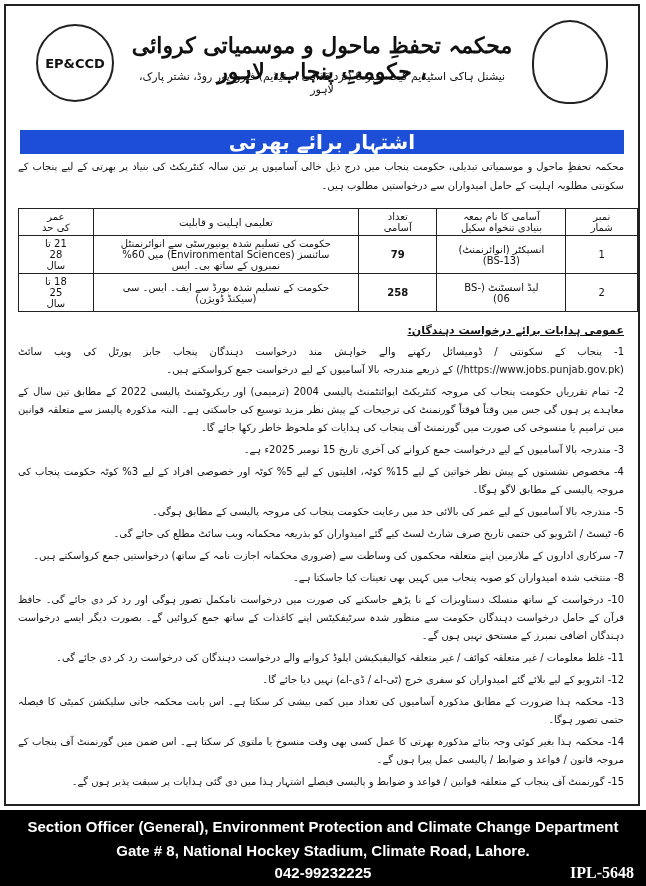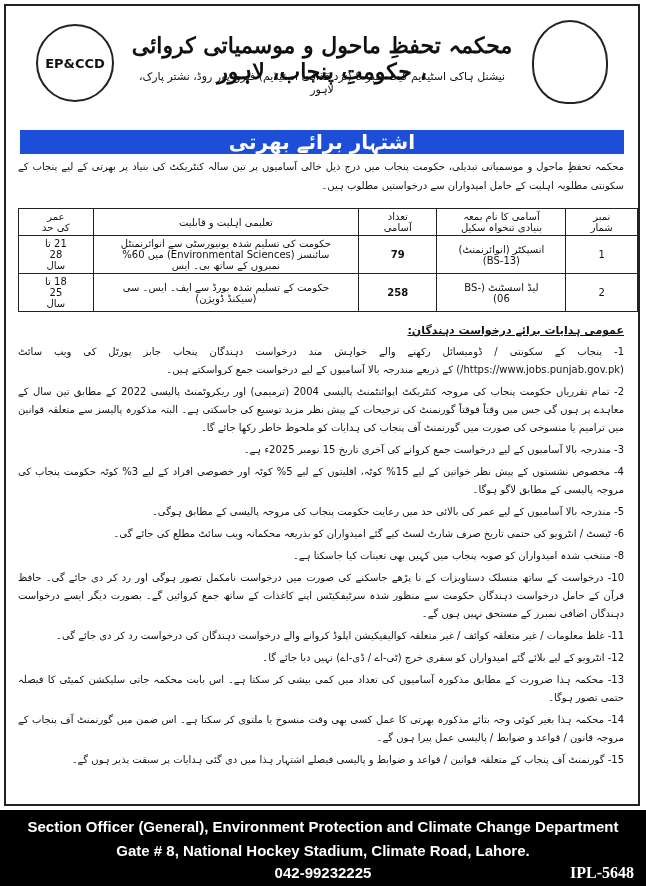--- a/index.html
+++ b/index.html
@@ -67,20 +67,21 @@
     </table>
 
   <div class="instructions">
     <div class="inst-heading">عمومی ہدایات برائے درخواست دہندگان:</div>
     <div class="inst-item">1- پنجاب کے سکونتی / ڈومیسائل رکھنے والے خواہش مند درخواست دہندگان پنجاب جابز پورٹل کی ویب سائٹ (https://www.jobs.punjab.gov.pk/) کے ذریعے مندرجہ بالا آسامیوں کے لیے درخواست جمع کرواسکتے ہیں۔</div>
     <div class="inst-item">2- تمام تقرریاں حکومت پنجاب کی مروجہ کنٹریکٹ اپوائنٹمنٹ پالیسی 2004 (ترمیمی) اور ریکروٹمنٹ پالیسی 2022 کے مطابق تین سال کے معاہدے پر ہوں گی جس میں وقتاً فوقتاً گورنمنٹ کی ترجیحات کے پیش نظر مزید توسیع کی جاسکتی ہے۔ البتہ مذکورہ پالیسز سے متعلقہ قوانین میں ترامیم یا منسوخی کی صورت میں گورنمنٹ آف پنجاب کی ہدایات کو ملحوظ خاطر رکھا جائے گا۔</div>
     <div class="inst-item">3- مندرجہ بالا آسامیوں کے لیے درخواست جمع کروانے کی آخری تاریخ 15 نومبر 2025ء ہے۔</div>
     <div class="inst-item">4- مخصوص نشستوں کے پیش نظر خواتین کے لیے 15% کوٹہ، اقلیتوں کے لیے 5% کوٹہ اور خصوصی افراد کے لیے 3% کوٹہ حکومت پنجاب کی مروجہ پالیسی کے مطابق لاگو ہوگا۔</div>
     <div class="inst-item">5- مندرجہ بالا آسامیوں کے لیے عمر کی بالائی حد میں رعایت حکومت پنجاب کی مروجہ پالیسی کے مطابق ہوگی۔</div>
     <div class="inst-item">6- ٹیسٹ / انٹرویو کی حتمی تاریخ صرف شارٹ لسٹ کیے گئے امیدواران کو بذریعہ محکمانہ ویب سائٹ مطلع کی جائے گی۔</div>
+    <div class="inst-item">7- سرکاری اداروں کے ملازمین اپنے متعلقہ محکموں کی وساطت سے (ضروری محکمانہ اجازت نامہ کے ساتھ) درخواستیں جمع کرواسکتے ہیں۔</div>
     <div class="inst-item">8- منتخب شدہ امیدواران کو صوبہ پنجاب میں کہیں بھی تعینات کیا جاسکتا ہے۔</div>
     <div class="inst-item">10- درخواست کے ساتھ منسلک دستاویزات کے نا پڑھے جاسکنے کی صورت میں درخواست نامکمل تصور ہوگی اور رد کر دی جائے گی۔ حافظ قرآن کے حامل درخواست دہندگان حکومت سے منظور شدہ سرٹیفکیٹس اپنے کاغذات کے ساتھ جمع کروائیں گے۔ بصورت دیگر ایسے درخواست دہندگان اضافی نمبرز کے مستحق نہیں ہوں گے۔</div>
     <div class="inst-item">11- غلط معلومات / غیر متعلقہ کوائف / غیر متعلقہ کوالیفیکیشن اپلوڈ کروانے والے درخواست دہندگان کی درخواست رد کر دی جائے گی۔</div>
     <div class="inst-item">12- انٹرویو کے لیے بلائے گئے امیدواران کو سفری خرچ (ٹی-اے / ڈی-اے) نہیں دیا جائے گا۔</div>
     <div class="inst-item">13- محکمہ ہذا ضرورت کے مطابق مذکورہ آسامیوں کی تعداد میں کمی بیشی کر سکتا ہے۔ اس بابت محکمہ جاتی سلیکشن کمیٹی کا فیصلہ حتمی تصور ہوگا۔</div>
     <div class="inst-item">14- محکمہ ہذا بغیر کوئی وجہ بتائے مذکورہ بھرتی کا عمل کسی بھی وقت منسوخ یا ملتوی کر سکتا ہے۔ اس ضمن میں گورنمنٹ آف پنجاب کے مروجہ قانون / قواعد و ضوابط / پالیسی عمل پیرا ہوں گے۔</div>
     <div class="inst-item">15- گورنمنٹ آف پنجاب کے متعلقہ قوانین / قواعد و ضوابط و پالیسی فیصلے اشتہار ہذا میں دی گئی ہدایات پر سبقت پذیر ہوں گے۔</div>
   </div>
 </div>
 

